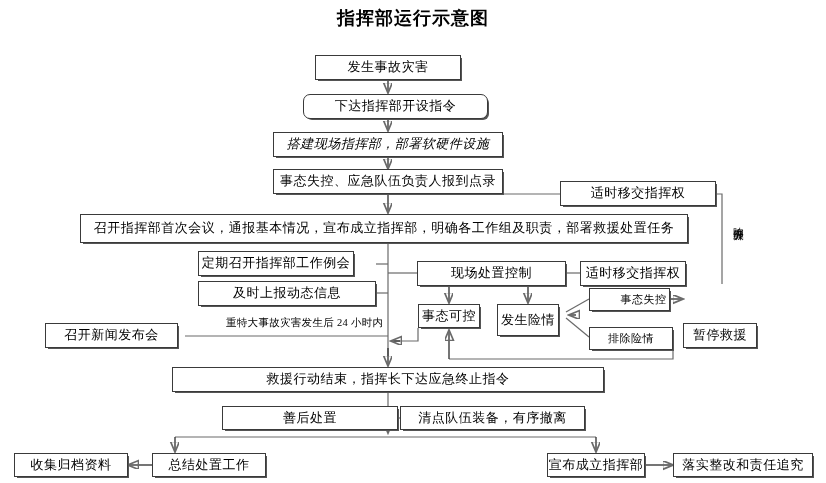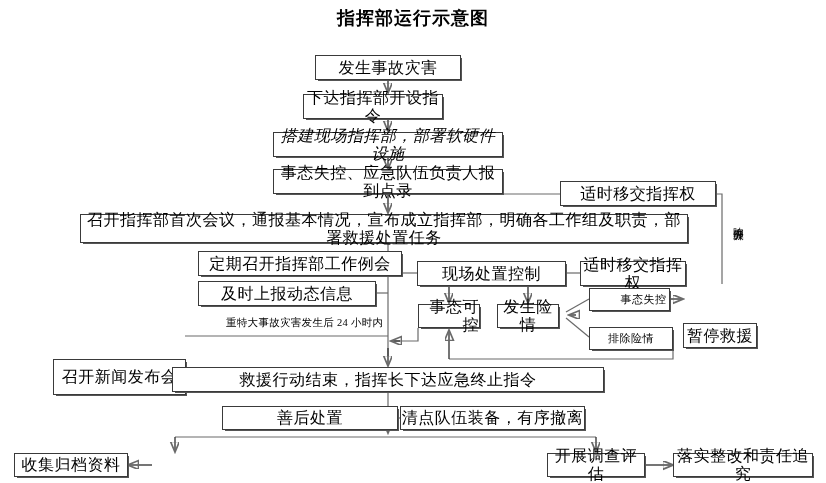--- a/index.html
+++ b/index.html
@@ -31,21 +31,21 @@
   }
   .node {
     position: absolute;
     box-sizing: border-box;
     background: #ffffff;
     border: 1px solid #3a3a3a;
     display: flex;
     align-items: center;
     justify-content: center;
     text-align: center;
-    font-size: 16px;
+    font-size: 13px;
     line-height: 1.1;
     letter-spacing: 0.5px;
     color: #000;
     z-index: 3;
     box-shadow: 2px 2px 0 -1px #555;
   }
   .node.small { font-size: 11px; }
   .label {
     position: absolute;
     font-size: 10.5px;
@@ -148,60 +148,61 @@
 
     <line class="arrowline" x1="596" y1="437" x2="596" y2="452" marker-end="url(#arr)"></line>
 
     <line class="arrowline" x1="152" y1="465" x2="128" y2="465" marker-end="url(#arr)"></line>
 
     <line class="arrowline" x1="645" y1="465" x2="673" y2="465" marker-end="url(#arr)"></line>
   </svg>
 
   <div class="node" style="left:315px;  top:55px;   width:146px; height:25px;">发生事故灾害</div>
 
-  <div class="node" style="left:303px;  top:94px;   width:140px; height:25px;">下达指挥部开设指令</div>
+  <div class="node" style="left:303px;  top:94px;   width:185px; height:25px;border-radius:7px;">下达指挥部开设指令</div>
 
   <div class="node" style="left:273px;  top:132px;  width:230px; height:25px;font-style:italic;">搭建现场指挥部，部署软硬件设施</div>
 
   <div class="node" style="left:273px;  top:169px;  width:230px; height:25px;">事态失控、应急队伍负责人报到点录</div>
 
   <div class="node" style="left:80px;   top:214px;  width:608px; height:29px;">召开指挥部首次会议，通报基本情况，宣布成立指挥部，明确各工作组及职责，部署救援处置任务</div>
 
   <div class="node" style="left:560px;  top:181px;  width:156px; height:25px;">适时移交指挥权</div>
 
-  <div class="node" style="left:198px;  top:251px;  width:204px; height:25px;">定期召开指挥部工作例会</div>
+  <div class="node" style="left:198px;  top:251px;  width:156px; height:25px;">定期召开指挥部工作例会</div>
 
   <div class="node" style="left:198px;  top:281px;  width:178px; height:25px;">及时上报动态信息</div>
 
   <div class="node" style="left:417px;  top:261px;  width:149px; height:25px;">现场处置控制</div>
 
   <div class="node" style="left:580px;  top:261px;  width:106px; height:25px;">适时移交指挥权</div>
 
-  <div class="node" style="left:53px;   top:323px;  width:133px; height:36px;margin-top:36px;">召开新闻发布会</div>
+  <div class="node" style="left:45px;   top:323px;  width:133px; height:25px;">召开新闻发布会</div>
 
   <div class="node" style="left:418px;  top:304px;  width:62px;  height:24px;text-align:right;">事态可控</div>
 
-  <div class="node" style="left:497px;  top:304px;  width:62px;  height:24px;">发生险情</div>
+  <div class="node" style="left:497px;  top:304px;  width:62px;  height:32px;">发生险情</div>
 
   <div class="node small" style="left:589px; top:288px; width:81px; height:23px;padding-left:28px;">事态失控</div>
 
   <div class="node small" style="left:589px; top:327px; width:84px; height:23px;">排除险情</div>
 
   <div class="node" style="left:683px;  top:287px;  width:74px;  height:25px;margin-top:36px;">暂停救援</div>
 
   <div class="node" style="left:172px;  top:367px;  width:432px; height:25px;">救援行动结束，指挥长下达应急终止指令</div>
 
   <div class="node" style="left:222px;  top:406px;  width:176px; height:24px;">善后处置</div>
 
   <div class="node" style="left:400px;  top:406px;  width:185px; height:24px;">清点队伍装备，有序撤离</div>
 
+  <div class="node" style="left:152px;  top:453px;  width:114px; height:24px;">总结处置工作</div>
 
   <div class="node" style="left:14px;   top:453px;  width:114px; height:24px;">收集归档资料</div>
 
-  <div class="node" style="left:547px;  top:453px;  width:98px;  height:24px;">开展调查评估</div>
+  <div class="node" style="left:547px;  top:453px;  width:98px;  height:24px;">宣布成立指挥部</div>
 
   <div class="node" style="left:673px;  top:453px;  width:140px; height:24px;">落实整改和责任追究</div>
 
   <div class="label" style="left:206px; top:316px;">重特大事故灾害发生后 24 小时内</div>
 
   <div class="vlabel" style="left:731px; top:219px;">响应升级</div>
 
 </div>
 
 </body></html>

